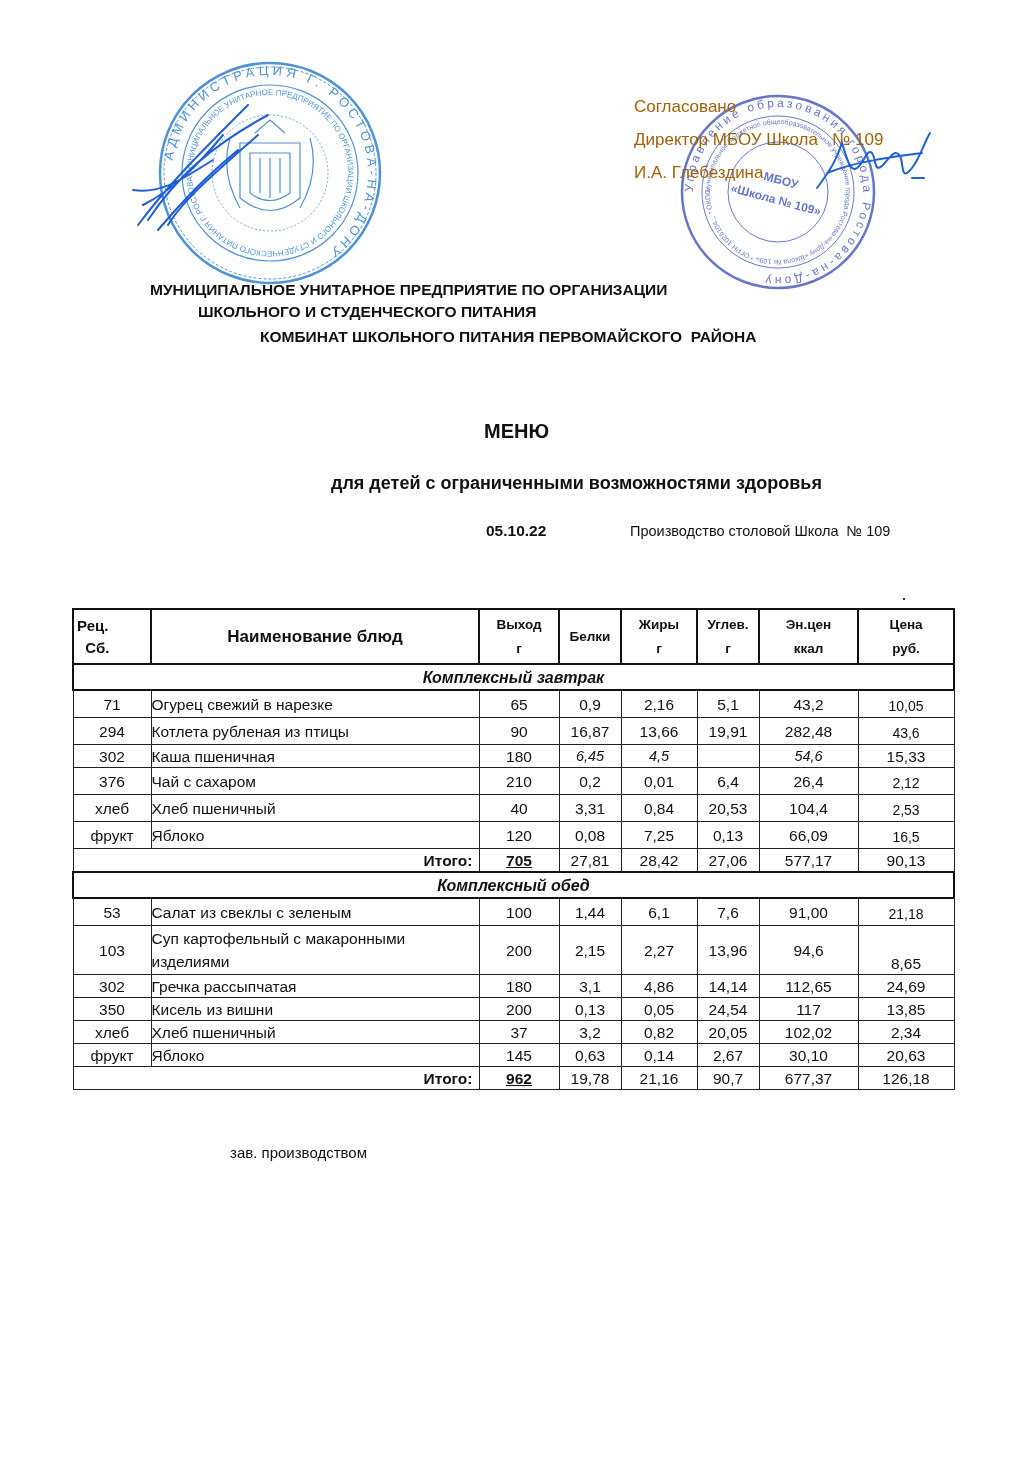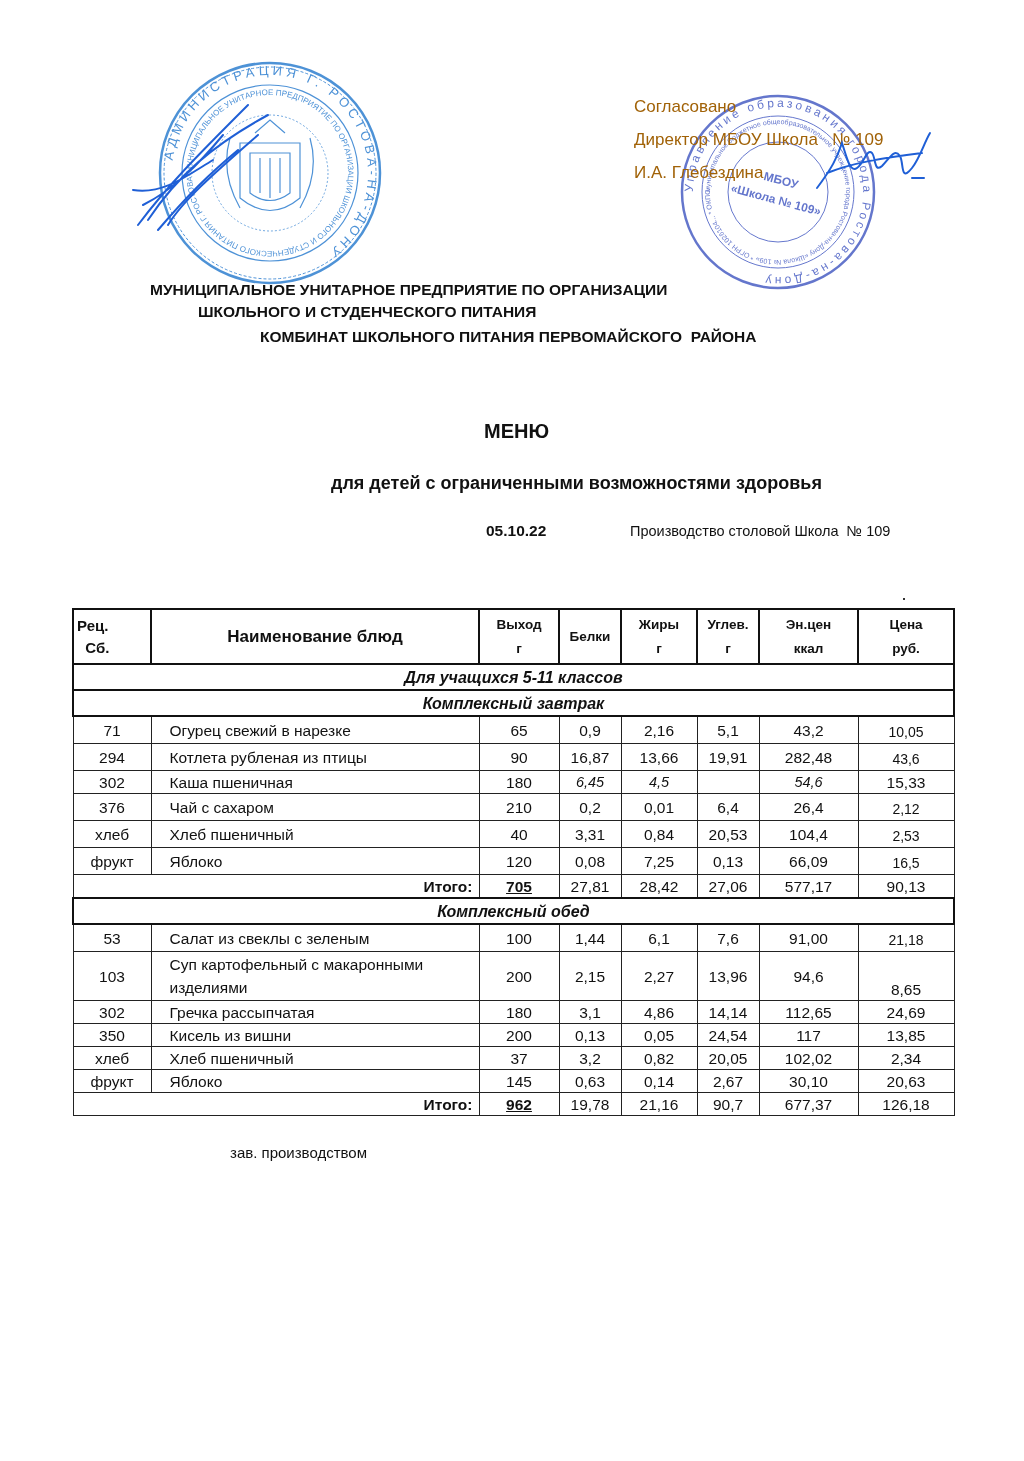--- a/index.html
+++ b/index.html
@@ -49,21 +49,21 @@
   table.menu td, table.menu th {
     border: 1px solid #222; padding: 0 3px; height: 22px; line-height: 21px;
     text-align: center; vertical-align: middle; font-weight: normal; overflow: hidden; white-space: nowrap;
   }
   table.menu thead th { font-weight: bold; font-size: 13.5px; height: 53px; line-height: 24px; border: 2px solid #111; }
   table.menu thead th.name-h { font-size: 17px; font-weight: bold; }
   table.menu thead th.rec-h { text-align: left; font-size: 15px; line-height: 22px; }
   table.menu td.sect {
     font-weight: bold; font-style: italic; font-size: 16px; height: 24px; border: 2px solid #111;
   }
-  table.menu td.name { text-align: left; padding-left: 18px; }
+  table.menu td.name { text-align: left; padding-left: 0; }
   table.menu td.name.wrap { white-space: normal; line-height: 23px; }
   table.menu td.code { padding: 0; }
   table.menu tr.tall td { height: 48px; }
   table.menu td.it { font-style: italic; font-size: 14.5px; }
   table.menu td.small { font-size: 14px; padding-top: 4px; }
   table.menu td.bottom { vertical-align: bottom; }
   table.menu td.total-label { text-align: right; font-weight: bold; padding-right: 6px; }
   table.menu td.total-out { font-weight: bold; text-decoration: underline; }
   .dot { left: 903px; top: 598px; width: 2px; height: 2px; background: #333; }
 </style>
@@ -154,23 +154,20 @@
       <th><span>Выход</span><br><span>г</span></th>
       <th><span>Белки</span><br><span></span></th>
       <th><span>Жиры</span><br><span>г</span></th>
       <th><span>Углев.</span><br><span>г</span></th>
       <th><span>Эн.цен</span><br><span>ккал</span></th>
       <th><span>Цена</span><br><span>руб.</span></th>
     </tr>
   </thead>
   <tbody id="menu-body">
     <tr>
-      <td colspan="8" class="sect">Для учащихся 5-11 классов</td>
-    </tr>
-    <tr>
       <td colspan="8" class="sect">Комплексный  завтрак</td>
     </tr>
     <tr>
         <td class="code">71</td>
         <td class="name">Огурец свежий в нарезке</td>
         <td>65</td>
         <td>0,9</td>
         <td>2,16</td>
         <td>5,1</td>
         <td>43,2</td>

